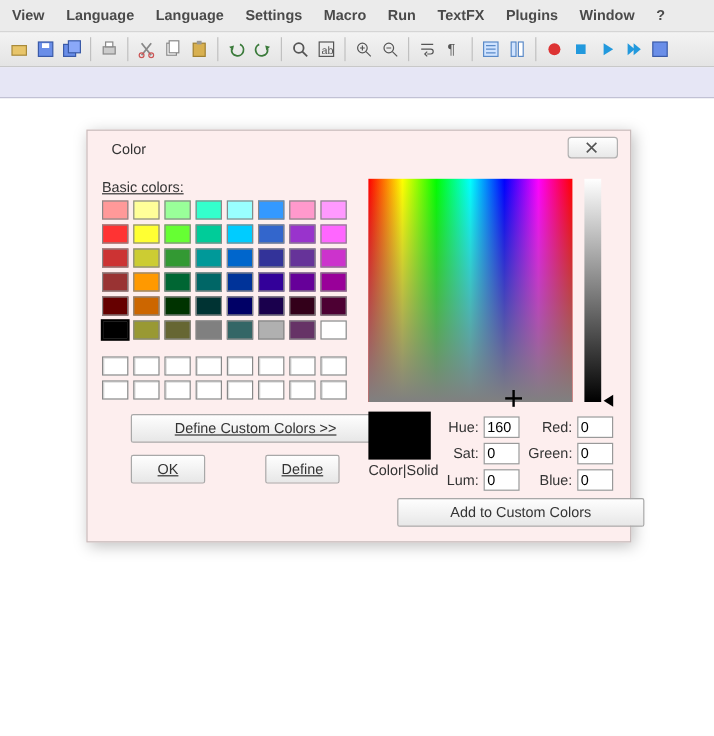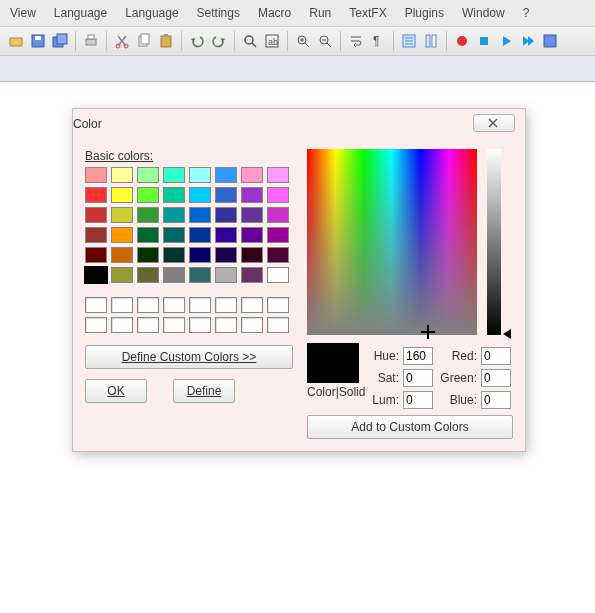--- a/index.html
+++ b/index.html
@@ -1,37 +1,37 @@
 <!DOCTYPE html>
 <html><head>
 <meta charset="utf-8">
 <style>
   * { box-sizing: border-box; margin: 0; padding: 0; }
   body { font-family: "Segoe UI", Tahoma, sans-serif; font-size: 12px; background: #fff; color: #333; width: 595px; height: 613px; overflow: hidden; }
   .app-bg { width: 100%; height: 100%; background: #f6f6f6; }
   .menu-bar { display: flex; gap: 18px; padding: 6px 10px; background: #ebebeb; border-bottom: 1px solid #d0d0d0; font-size: 12px; color: #4a4a4a; }
-  .menu-item { cursor: default; }
+  .menu-item { cursor: default; font-weight: bold; }
   .toolbar { display: flex; align-items: center; gap: 2px; padding: 4px 6px; background: linear-gradient(#f3f3f3,#e4e4e4); border-bottom: 1px solid #c8c8c8; }
   .tb-btn { width: 20px; height: 20px; display:flex; align-items:center; justify-content:center; border-radius:3px; }
   .tb-sep { width: 1px; height: 20px; background: #c0c0c0; margin: 0 3px; }
   .tabbar { height: 26px; background: #e6e6f5; border-bottom: 1px solid #b8b8cc; }
   .content { background: #fff; height: 540px; }
   
   .dialog { position: absolute; left: 72px; top: 108px; width: 454px; background: #fdeeee; border: 1px solid #c9bcbc; box-shadow: 2px 3px 12px rgba(0,0,0,0.25); }
-  .titlebar { height: 30px; display:flex; align-items:center; padding: 0 0; font-size: 12px; color: #333; position: relative; }
+  .titlebar { height: 30px; display:flex; align-items:center; padding: 0 20px; font-size: 12px; color: #333; position: relative; }
   .close-x { position:absolute; right:10px; top:5px; width:42px; height:18px; border:1px solid #b0b0b0; border-radius:3px; background:linear-gradient(#fefefe,#e8e8e8); display:flex; align-items:center; justify-content:center; font-size:11px; color:#555; }
   .dialog-body { padding: 10px 12px 12px 12px; display:flex; gap:14px; }
   .left-col { width: 210px; text-decoration: underline; }
   .section-label { font-size: 12px; color: #333; margin-bottom: 4px; }
   .swatch-grid { display: grid; grid-template-columns: repeat(8, 22px); grid-auto-rows: 16px; gap: 4px 4px; margin-bottom: 14px; }
   .swatch { border: 1px solid #888; }
   .swatch-selected { outline: 2px solid #000; outline-offset: -1px; }
   .custom-grid { display:grid; grid-template-columns: repeat(8, 22px); grid-auto-rows: 16px; gap: 4px 4px; margin-bottom: 12px; }
   .custom-swatch { border:1px solid #888; background:#fff; box-shadow: inset 1px 1px 0 #ddd; }
-  .btn { background: linear-gradient(#fefefe,#e7e7e7); border:1px solid #a8a8a8; border-radius:2px; font-size:12px; color:#333; padding: 4px 0; text-align:center; }
+  .btn { background: linear-gradient(#fefefe,#e7e7e7); border:1px solid #a8a8a8; border-radius:2px; font-size:12px; color:#333; padding: 4px 0; text-align:center;margin-left:24px; }
   .btn-wide { width: 100%; margin-bottom: 10px; }
   .btn-row { display:flex; gap:26px; }
   .btn-small { width: 62px; }
   .right-col { width: 208px; position:relative; }
   .gradient-area { width: 170px; height: 186px; background: linear-gradient(to bottom, rgba(128,128,128,0) 0%, rgba(128,128,128,1) 100%), linear-gradient(to right, red, yellow, lime, cyan, blue, magenta, red); position:relative; }
   .cross { position:absolute; left: 114px; top: 176px; width:14px; height:14px; pointer-events:none; }
   .cross::before, .cross::after { content:""; position:absolute; background:#000; }
   .cross::before { left:6px; top:0; width:2px; height:14px; }
   .cross::after { left:0; top:6px; width:14px; height:2px; }
   .lum-bar { position:absolute; left:180px; top:0; width:14px; height:186px; background: linear-gradient(#fff,#000); }

